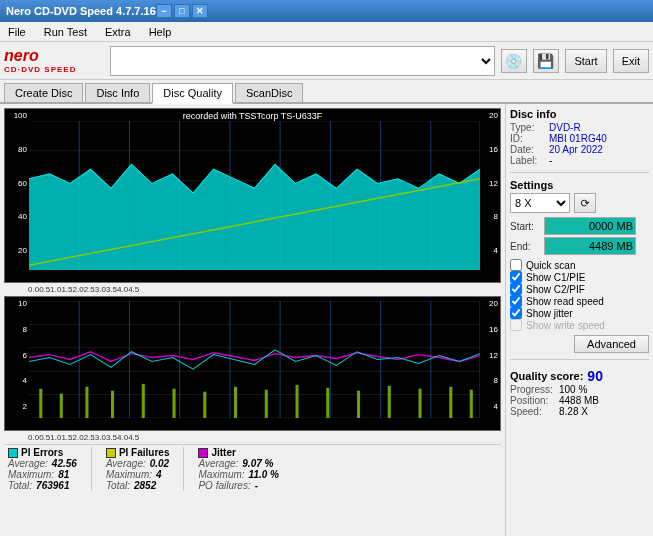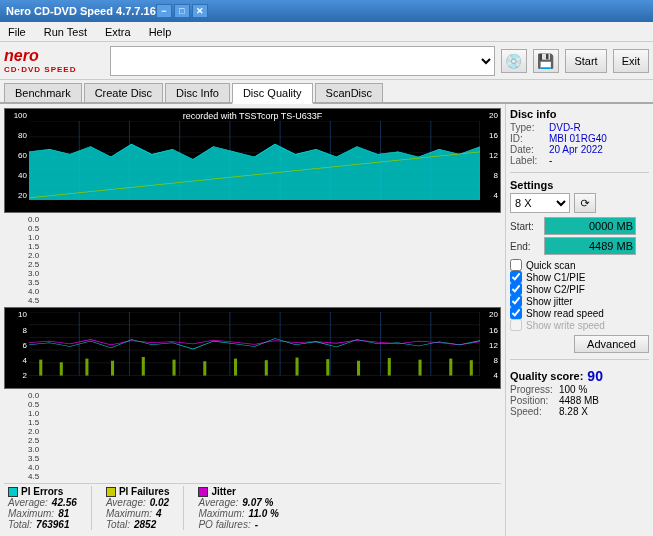--- a/index.html
+++ b/index.html
@@ -204,21 +204,20 @@
       justify-content: space-between;
       padding: 2px 2px;
     }
 
     
     .x-axis {
       display: flex;
       padding: 0 22px 0 24px;
       font-size: 8px;
       color: #333;
-      flex-direction: column;
     }
 
     
     .stats-bar {
       display: flex;
       gap: 8px;
       padding: 2px 4px;
       background: #f0f0f0;
       border-top: 1px solid #ccc;
     }
@@ -371,21 +370,20 @@
   <select class="drive-select">
     <option>[2:3]  ATAPI iHAS324  A BL1P</option>
   </select>
   <div class="icon-btn">💿</div>
   <div class="icon-btn">💾</div>
   <button class="header-btn">Start</button>
   <button class="header-btn">Exit</button>
 </div>
 
 <div class="tab-bar">
-  <div class="tab">Benchmark</div>
   <div class="tab">Create Disc</div>
   <div class="tab">Disc Info</div>
   <div class="tab active">Disc Quality</div>
   <div class="tab">ScanDisc</div>
 </div>
 
 <div class="main-content">
 
   <div class="chart-area">
 
@@ -640,25 +638,25 @@
       <div class="checkbox-row">
         <input type="checkbox" checked="" style="">
         <span>Show C1/PIE</span>
       </div>
       <div class="checkbox-row">
         <input type="checkbox" checked="" style="">
         <span>Show C2/PIF</span>
       </div>
       <div class="checkbox-row">
         <input type="checkbox" checked="" style="">
-        <span>Show jitter</span>
+        <span>Show read speed</span>
       </div>
       <div class="checkbox-row">
         <input type="checkbox" checked="" style="">
-        <span>Show read speed</span>
+        <span>Show jitter</span>
       </div>
       <div class="checkbox-row">
         <input type="checkbox" disabled="" style="">
         <span style="color:#aaa;">Show write speed</span>
       </div>
 
       <div style="display:flex;justify-content:flex-end;margin-top:4px;">
         <button class="advanced-btn">Advanced</button>
       </div>
     </div>

